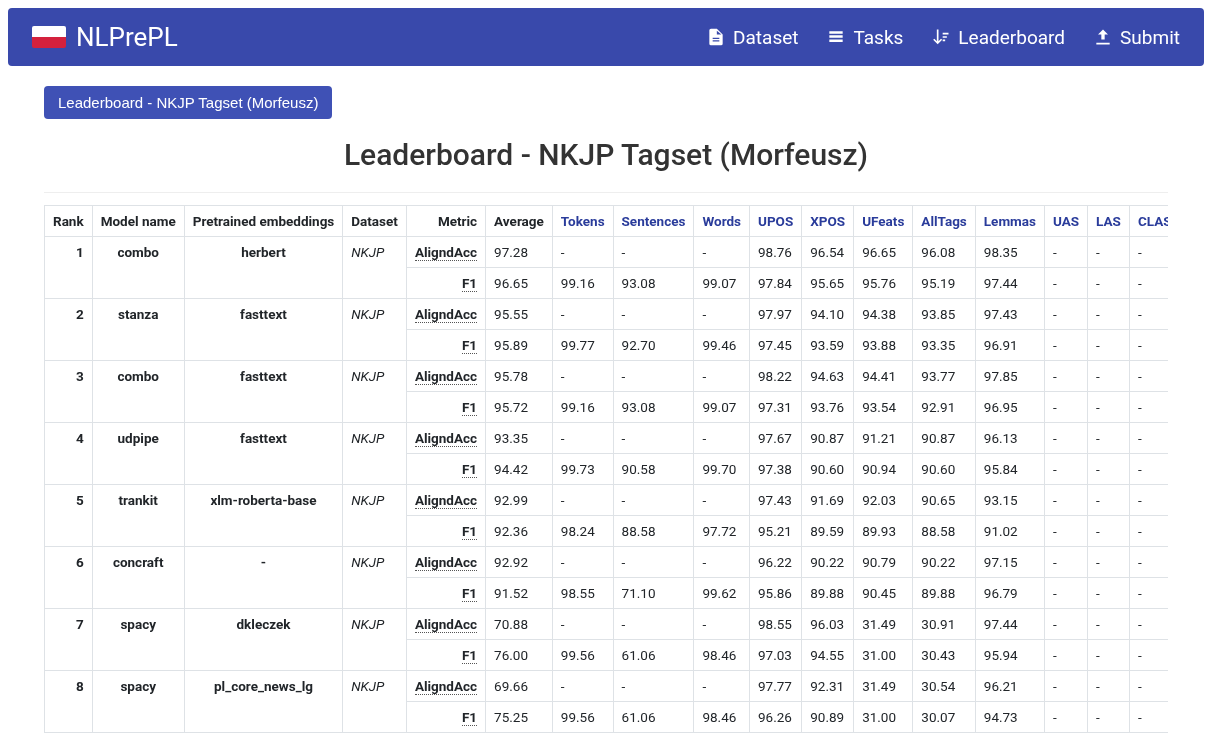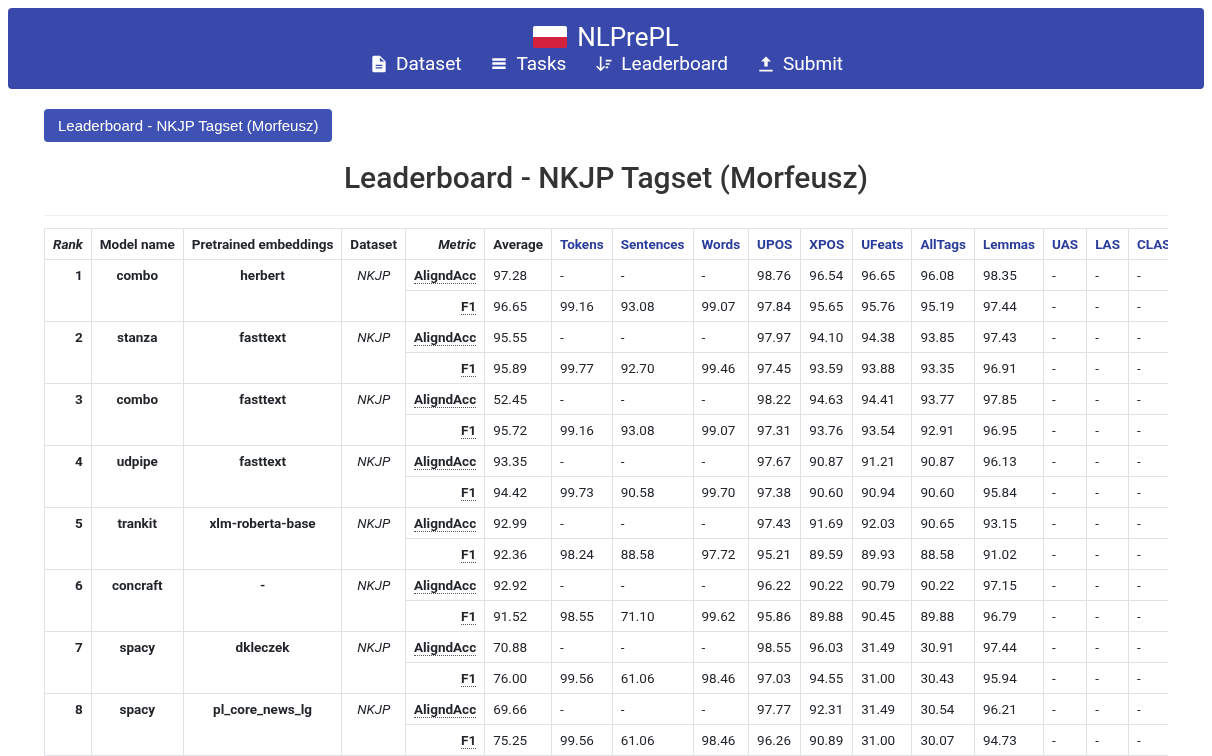--- a/index.html
+++ b/index.html
@@ -6,21 +6,20 @@
   body { font-family: -apple-system, BlinkMacSystemFont, "Segoe UI", Roboto, "Helvetica Neue", Arial, sans-serif; background: #fff; color: #212529; font-size: 14px; }
   .navbar {
     background: #3949ab;
     color: #fff;
     display: flex;
     align-items: center;
     justify-content: space-between;
     padding: 14px 24px;
     border-radius: 4px;
     margin: 8px 8px 0 8px;
-    flex-direction: column;
   }
   .brand { display: flex; align-items: center; gap: 10px; font-size: 26px; font-weight: 400; }
   .flag { width: 34px; height: 22px; display: inline-block; position: relative; border-radius: 2px; overflow: hidden; }
   .flag .top { position: absolute; top: 0; left: 0; right: 0; height: 50%; background: #fff; }
   .flag .bot { position: absolute; bottom: 0; left: 0; right: 0; height: 50%; background: #d4213d; }
   .nav-links { display: flex; gap: 28px; align-items: center; font-size: 19px; }
   .nav-link { color: #fff; display: flex; align-items: center; gap: 7px; cursor: pointer; }
   .nav-link svg { width: 20px; height: 20px; fill: #fff; }
   .container { padding: 20px 44px; }
   .tabs { display: flex; gap: 14px; align-items: center; margin-bottom: 18px; }
@@ -28,25 +27,25 @@
     background: #3f51b5; color: #fff; border: none; padding: 8px 14px;
     border-radius: 4px; font-size: 15px; cursor: pointer;
   }
   .tab-link { color: #2a3c9b; font-size: 15px; cursor: pointer; padding: 8px 4px; }
   .page-title { text-align: center; font-size: 30px; font-weight: 500; color: #333; margin: 10px 0 20px; }
   .hr { border: none; border-top: 1px solid #eee; margin-bottom: 12px; }
   .table-wrap { overflow-x: auto; }
   table { border-collapse: collapse; width: 100%; font-size: 13.5px; }
   th, td { border: 1px solid #dee2e6; padding: 7px 8px; white-space: nowrap; }
   th { font-weight: 700; text-align: left; background: #fff; }
-  th.right, td.right { text-align: right; font-style: italic; }
+  th.right, td.right { text-align: right; }
   th.blue { color: #2a3c9b; margin-top: 20px; }
   td.metric { text-align: right; font-weight: bold; }
   td.metric span { border-bottom: 1px dotted #555; }
-  td.dataset { font-style: italic; text-align: center; }
+  td.dataset { font-style: italic; }
   td.embed, td.model { text-align: center; font-weight: bold; }
   tbody tr td[rowspan] { vertical-align: top; }
   .rank { font-weight: 700; text-align: right; }
 </style>
 </head>
 <body>
 
 <div class="navbar">
   <div class="brand">
     <span class="flag">
@@ -188,21 +187,21 @@
             <td>-</td>
             <td>-</td>
             <td>-</td>
           </tr>
           <tr>
             <td rowspan="2" class="rank">3</td>
             <td rowspan="2" class="model">combo</td>
             <td rowspan="2" class="embed">fasttext</td>
             <td rowspan="2" class="dataset">NKJP</td>
             <td class="metric"><span>AligndAcc</span></td>
-            <td>52.45</td>
+            <td>95.78</td>
             <td>-</td>
             <td>-</td>
             <td>-</td>
             <td>98.22</td>
             <td>94.63</td>
             <td>94.41</td>
             <td>93.77</td>
             <td>97.85</td>
             <td>-</td>
             <td>-</td>

